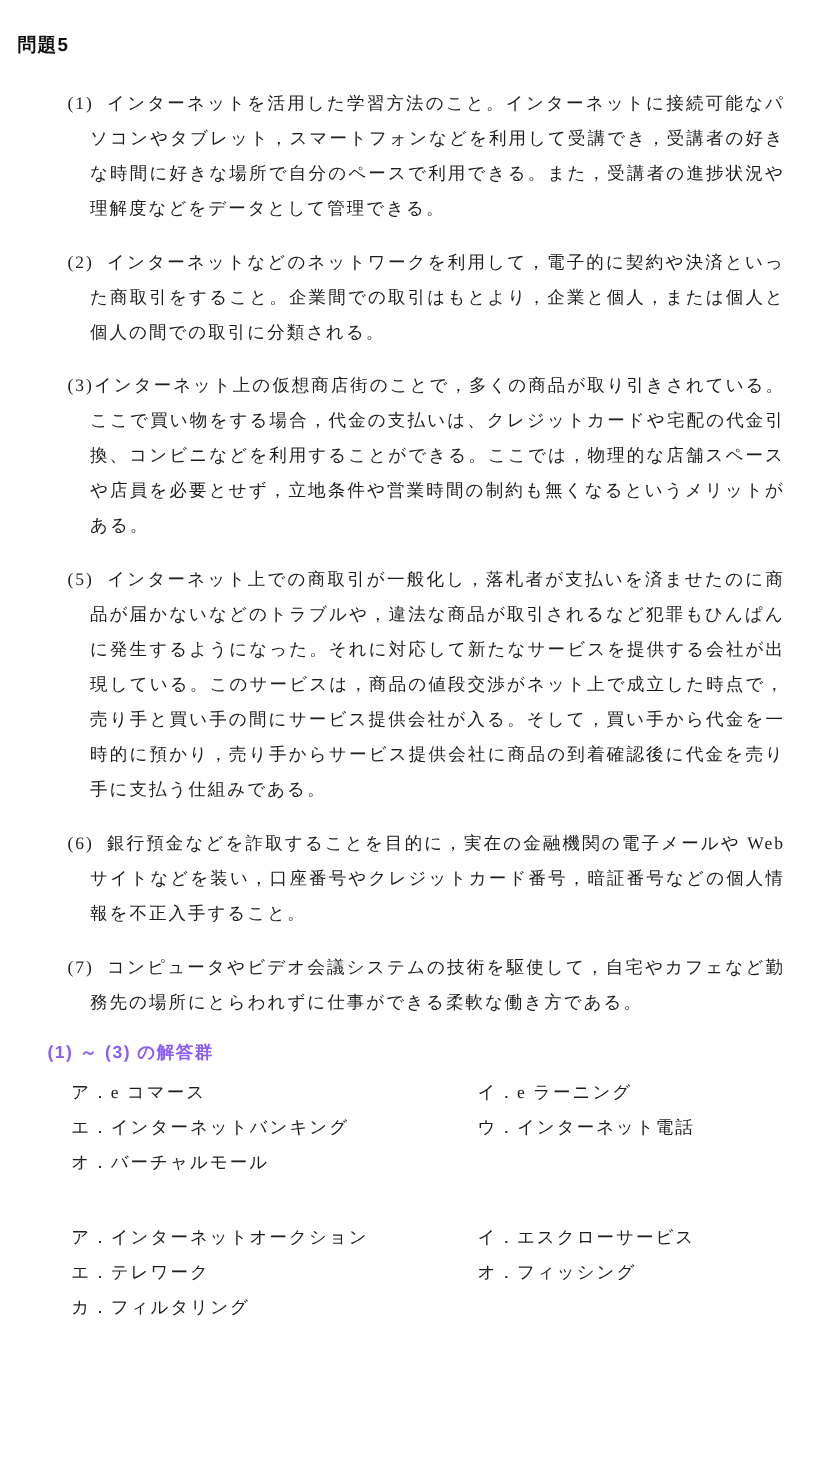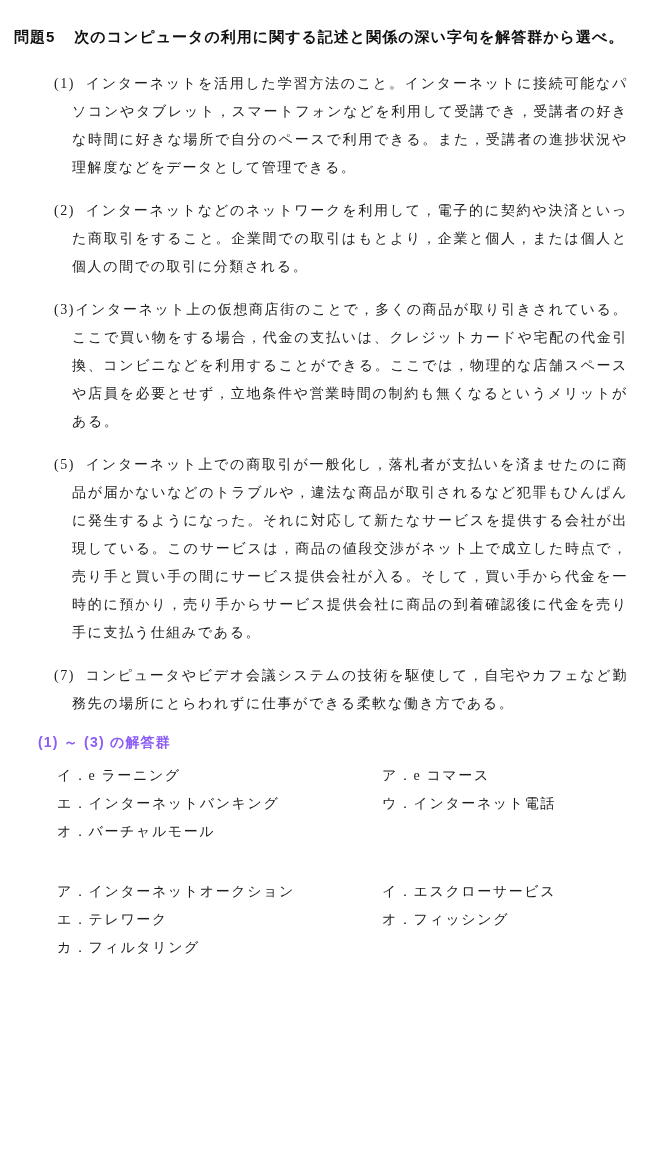--- a/index.html
+++ b/index.html
@@ -63,37 +63,37 @@
   }
   .opt { white-space: nowrap; }
   .opt-label { white-space: pre; }
 </style>
 </head>
 <body>
 
 <div class="page">
   <div class="problem-header">
     <span class="problem-label">問題5</span>
-    <span class="problem-title">次のコンピュータの利用に関する記述と関係の深い字句を解答群から選べ。</span>
   </div>
 
   <div class="questions">
       <p class="q"><span class="q-num">(1)  </span><span class="q-text">インターネットを活用した学習方法のこと。インターネットに接続可能なパソコンやタブレット，スマートフォンなどを利用して受講でき，受講者の好きな時間に好きな場所で自分のペースで利用できる。また，受講者の進捗状況や理解度などをデータとして管理できる。</span></p>
       <p class="q"><span class="q-num">(2)  </span><span class="q-text">インターネットなどのネットワークを利用して，電子的に契約や決済といった商取引をすること。企業間での取引はもとより，企業と個人，または個人と個人の間での取引に分類される。</span></p>
       <p class="q"><span class="q-num">(3)</span><span class="q-text">インターネット上の仮想商店街のことで，多くの商品が取り引きされている。ここで買い物をする場合，代金の支払いは、クレジットカードや宅配の代金引換、コンビニなどを利用することができる。ここでは，物理的な店舗スペースや店員を必要とせず，立地条件や営業時間の制約も無くなるというメリットがある。</span></p>
       <p class="q"><span class="q-num">(5)  </span><span class="q-text">インターネット上での商取引が一般化し，落札者が支払いを済ませたのに商品が届かないなどのトラブルや，違法な商品が取引されるなど犯罪もひんぱんに発生するようになった。それに対応して新たなサービスを提供する会社が出現している。このサービスは，商品の値段交渉がネット上で成立した時点で，売り手と買い手の間にサービス提供会社が入る。そして，買い手から代金を一時的に預かり，売り手からサービス提供会社に商品の到着確認後に代金を売り手に支払う仕組みである。</span></p>
+      <p class="q"><span class="q-num">(6)  </span><span class="q-text">銀行預金などを詐取することを目的に，実在の金融機関の電子メールや Web サイトなどを装い，口座番号やクレジットカード番号，暗証番号などの個人情報を不正入手すること。</span></p>
       <p class="q"><span class="q-num">(7)  </span><span class="q-text">コンピュータやビデオ会議システムの技術を駆使して，自宅やカフェなど勤務先の場所にとらわれずに仕事ができる柔軟な働き方である。</span></p>
     </div>
 
   <div class="answer-groups">
       <div class="answer-group">
         <div class="ag-heading">(1) ～ (3) の解答群</div>
         <div class="ag-options">
+          <div class="opt"><span class="opt-label">ア．</span><span class="opt-text">e コマース</span></div>
           <div class="opt"><span class="opt-label">イ．</span><span class="opt-text">e ラーニング</span></div>
-          <div class="opt"><span class="opt-label">ア．</span><span class="opt-text">e コマース</span></div>
           <div class="opt"><span class="opt-label">エ．</span><span class="opt-text">インターネットバンキング</span></div>
           <div class="opt"><span class="opt-label">ウ．</span><span class="opt-text">インターネット電話</span></div>
           <div class="opt"><span class="opt-label">オ．</span><span class="opt-text">バーチャルモール</span></div>
         </div>
       </div>
       <div class="answer-group">
         <div class="ag-options">
           <div class="opt"><span class="opt-label">ア．</span><span class="opt-text">インターネットオークション</span></div>
           <div class="opt"><span class="opt-label">イ．</span><span class="opt-text">エスクローサービス</span></div>
           <div class="opt"><span class="opt-label">エ．</span><span class="opt-text">テレワーク</span></div>

